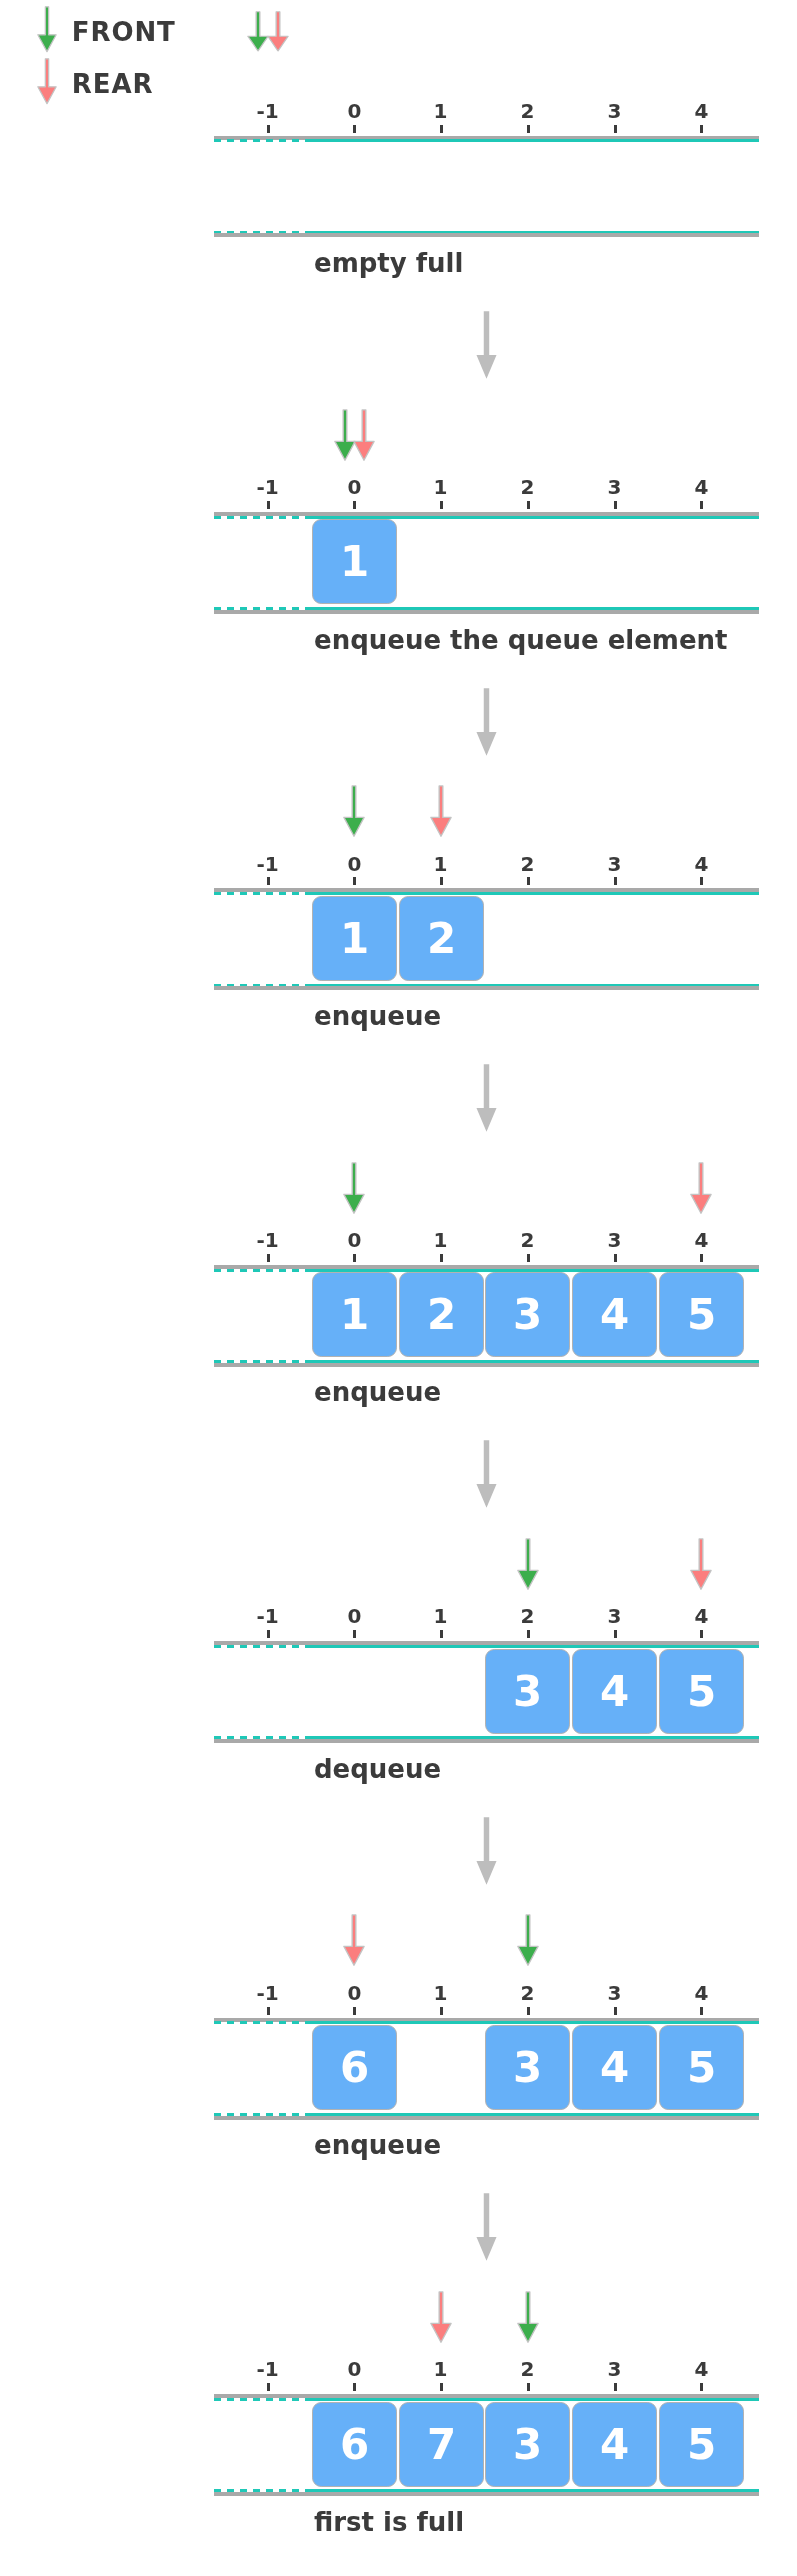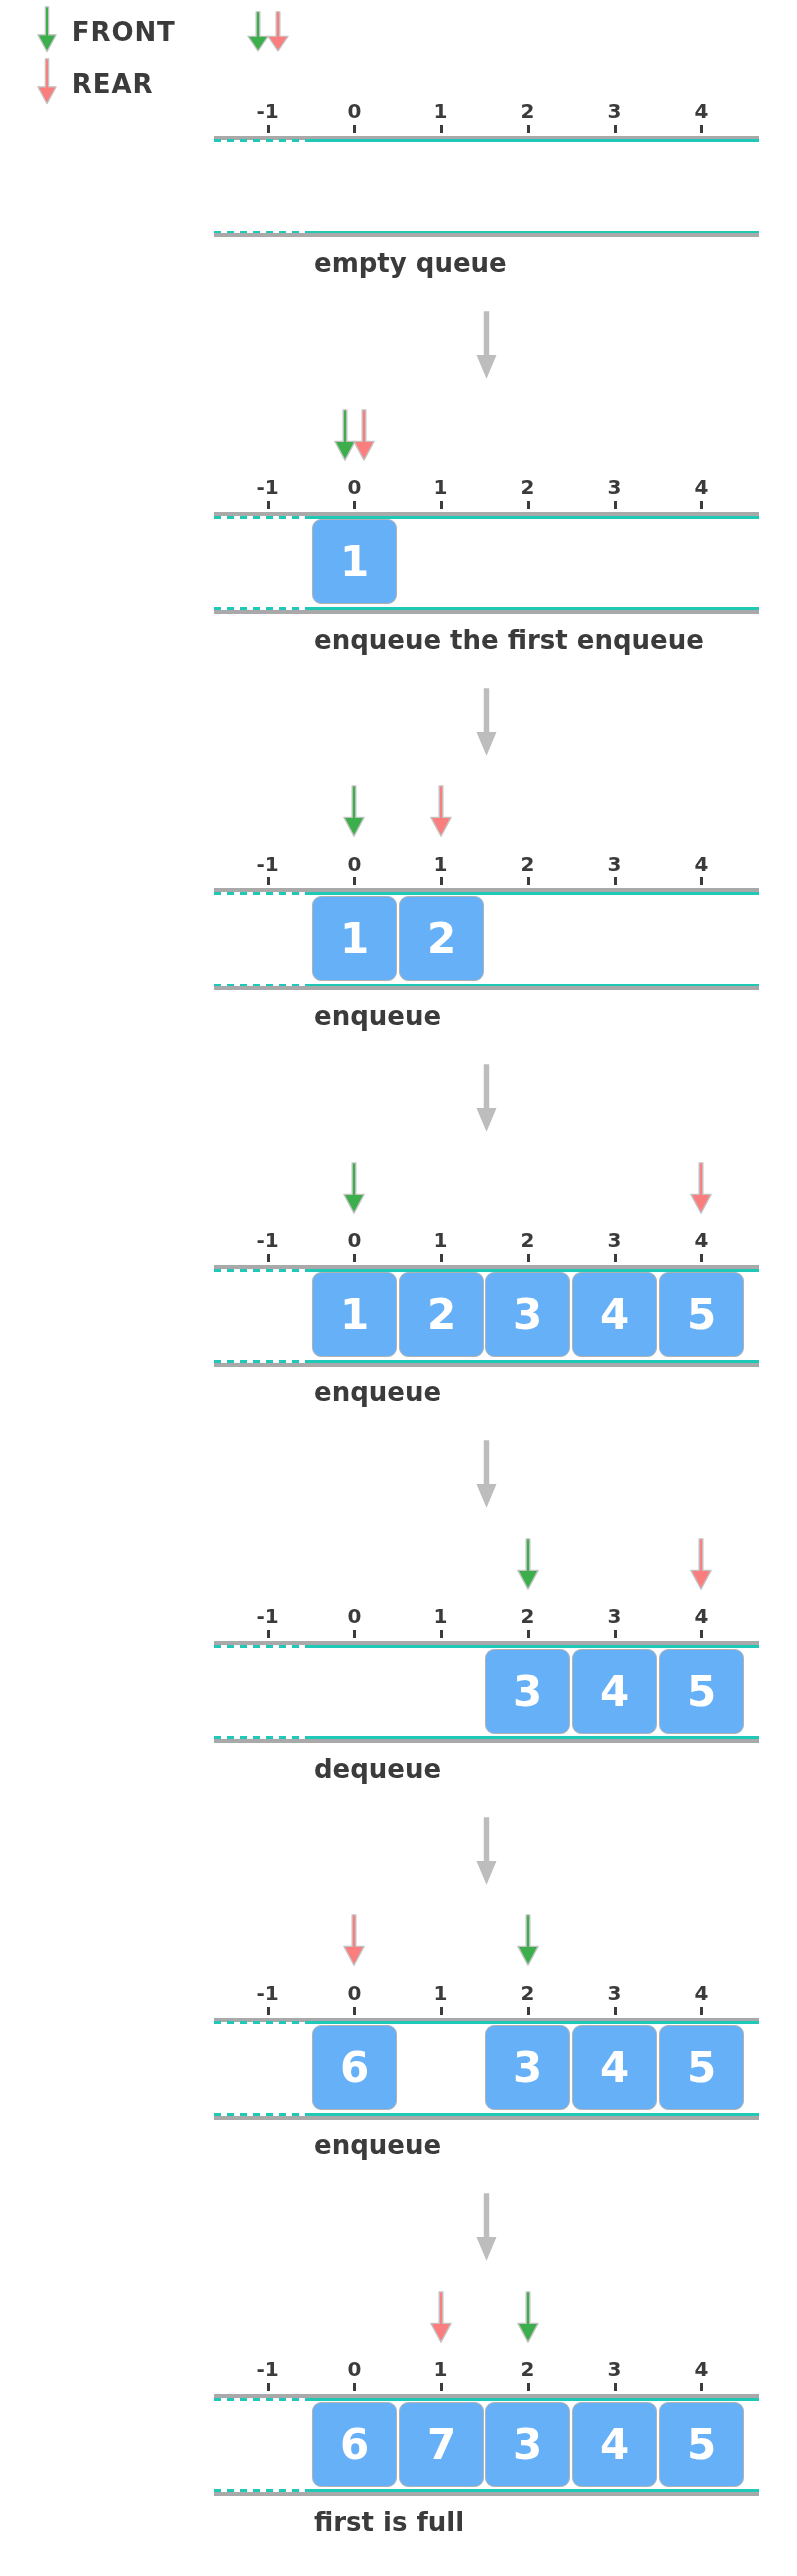--- a/index.html
+++ b/index.html
@@ -65,21 +65,21 @@
         <div class="idx-label" style="left: 585px; top: 99px; color: rgb(59, 59, 59);">3</div>
         <div class="idx-tick" style="left: 614px; top: 125px; background: rgb(59, 59, 59);"></div>
         <div class="idx-label" style="left: 672px; top: 99px; color: rgb(59, 59, 59);">4</div>
         <div class="idx-tick" style="left: 700px; top: 125px; background: rgb(59, 59, 59);"></div>
         <div class="line" style="left: 214px; top: 136px; width: 545px; background: rgb(169, 169, 169);"></div>
         <div class="tealline" style="left: 214px; top: 139px; width: 97px; background: repeating-linear-gradient(90deg, rgb(31, 200, 183) 0px, rgb(31, 200, 183) 7.4px, transparent 7.4px, transparent 13px);"></div>
         <div class="tealline" style="left: 311px; top: 139px; width: 448px; background: rgb(31, 200, 183);"></div>
         <div class="tealline" style="left: 214px; top: 231px; width: 97px; background: repeating-linear-gradient(90deg, rgb(31, 200, 183) 0px, rgb(31, 200, 183) 7.4px, transparent 7.4px, transparent 13px);"></div>
         <div class="tealline" style="left: 311px; top: 231px; width: 448px; background: rgb(31, 200, 183);"></div>
         <div class="line" style="left: 214px; top: 233px; width: 545px; background: rgb(169, 169, 169);"></div>
-        <div class="caption" style="left: 314px; top: 248px; color: rgb(59, 59, 59);">empty queue</div>
+        <div class="caption" style="left: 314px; top: 248px; color: rgb(59, 59, 59);">empty full</div>
         <div class="flow" style="left: 471px; top: 309px;"><svg width="31" height="72" viewBox="0 0 34 78">
             <path d="M14 2 h6 v48 h8 l-11 26 -11 -26 h8 z" fill="#bdbdbd"></path>
           </svg></div>
       </div>
       <div>
         <div class="pointer" style="left: 334px; top: 409px;"><svg width="22" height="54" viewBox="0 0 24 60" preserveAspectRatio="none">
             <polygon points="10,1 14,1 14,36 23,36 12,57 1,36 10,36" fill="#3cae4c" stroke="#c3c3c3" stroke-width="1.5" stroke-linejoin="round"></polygon>
           </svg></div>
         <div class="pointer" style="left: 353px; top: 409px;"><svg width="22" height="54" viewBox="0 0 24 60" preserveAspectRatio="none">
             <polygon points="10,1 14,1 14,36 23,36 12,57 1,36 10,36" fill="#fb7e7e" stroke="#c3c3c3" stroke-width="1.5" stroke-linejoin="round"></polygon>
@@ -98,21 +98,21 @@
         <div class="idx-tick" style="left: 700px; top: 501px; background: rgb(59, 59, 59);"></div>
         <div class="line" style="left: 214px; top: 512px; width: 545px; background: rgb(169, 169, 169);"></div>
         <div class="tealline" style="left: 214px; top: 516px; width: 97px; background: repeating-linear-gradient(90deg, rgb(31, 200, 183) 0px, rgb(31, 200, 183) 7.4px, transparent 7.4px, transparent 13px);"></div>
         <div class="tealline" style="left: 311px; top: 516px; width: 448px; background: rgb(31, 200, 183);"></div>
         <div class="tealline" style="left: 214px; top: 607px; width: 97px; background: repeating-linear-gradient(90deg, rgb(31, 200, 183) 0px, rgb(31, 200, 183) 7.4px, transparent 7.4px, transparent 13px);"></div>
         <div class="tealline" style="left: 311px; top: 607px; width: 448px; background: rgb(31, 200, 183);"></div>
         <div class="line" style="left: 214px; top: 610px; width: 545px; background: rgb(169, 169, 169);"></div>
         <div class="cell" style="left: 312px; top: 519px; background: rgb(102, 176, 248); border: 1.8px solid rgb(178, 178, 178);">
           <div class="cell-value" style="color: rgb(255, 255, 255);">1</div>
         </div>
-        <div class="caption" style="left: 314px; top: 625px; color: rgb(59, 59, 59);">enqueue the first enqueue</div>
+        <div class="caption" style="left: 314px; top: 625px; color: rgb(59, 59, 59);">enqueue the queue element</div>
         <div class="flow" style="left: 471px; top: 686px;"><svg width="31" height="72" viewBox="0 0 34 78">
             <path d="M14 2 h6 v48 h8 l-11 26 -11 -26 h8 z" fill="#bdbdbd"></path>
           </svg></div>
       </div>
       <div>
         <div class="pointer" style="left: 343px; top: 785px;"><svg width="22" height="54" viewBox="0 0 24 60" preserveAspectRatio="none">
             <polygon points="10,1 14,1 14,36 23,36 12,57 1,36 10,36" fill="#3cae4c" stroke="#c3c3c3" stroke-width="1.5" stroke-linejoin="round"></polygon>
           </svg></div>
         <div class="pointer" style="left: 430px; top: 785px;"><svg width="22" height="54" viewBox="0 0 24 60" preserveAspectRatio="none">
             <polygon points="10,1 14,1 14,36 23,36 12,57 1,36 10,36" fill="#fb7e7e" stroke="#c3c3c3" stroke-width="1.5" stroke-linejoin="round"></polygon>

